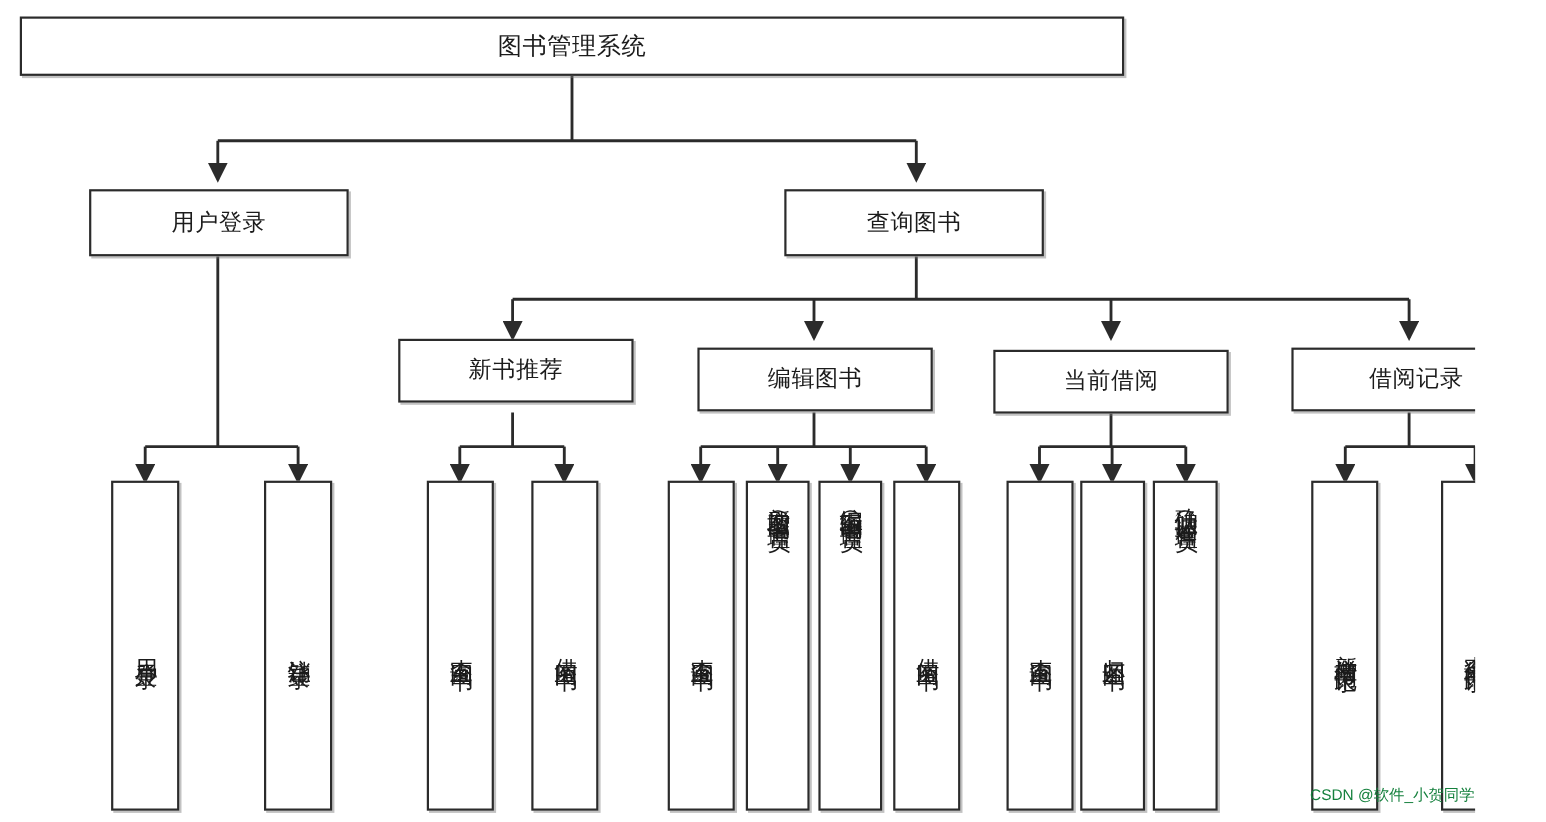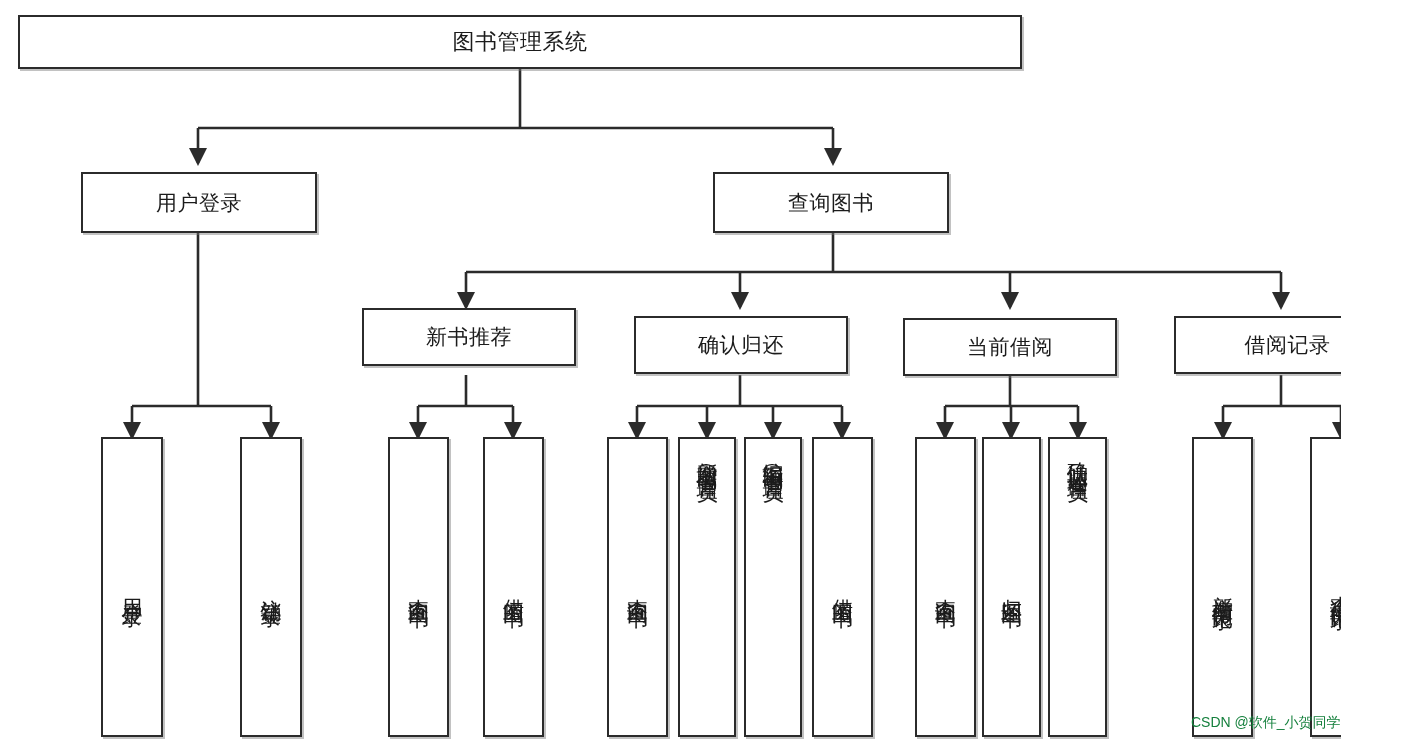--- a/index.html
+++ b/index.html
@@ -141,21 +141,21 @@
     <span class="lbl">用户登录</span>
   </div>
   <div class="node h" style="left:713px; top:172px; width:236px; height:61px;">
     <span class="lbl">查询图书</span>
   </div>
 
   <div class="node h" style="left:362px; top:308px; width:214px; height:58px;">
     <span class="lbl">新书推荐</span>
   </div>
   <div class="node h" style="left:634px; top:316px; width:214px; height:58px;">
-    <span class="lbl">确认归还</span>
+    <span class="lbl">编辑图书</span>
   </div>
   <div class="node h" style="left:903px; top:318px; width:214px; height:58px;">
     <span class="lbl">当前借阅</span>
   </div>
   <div class="node h" style="left:1174px; top:316px; width:214px; height:58px;padding-left:13px;">
     <span class="lbl">借阅记录</span>
   </div>
 
   <div class="node v mid" style="left:101px; top:437px; width:62px; height:300px;">
     <span class="lbl">用户登录</span>

